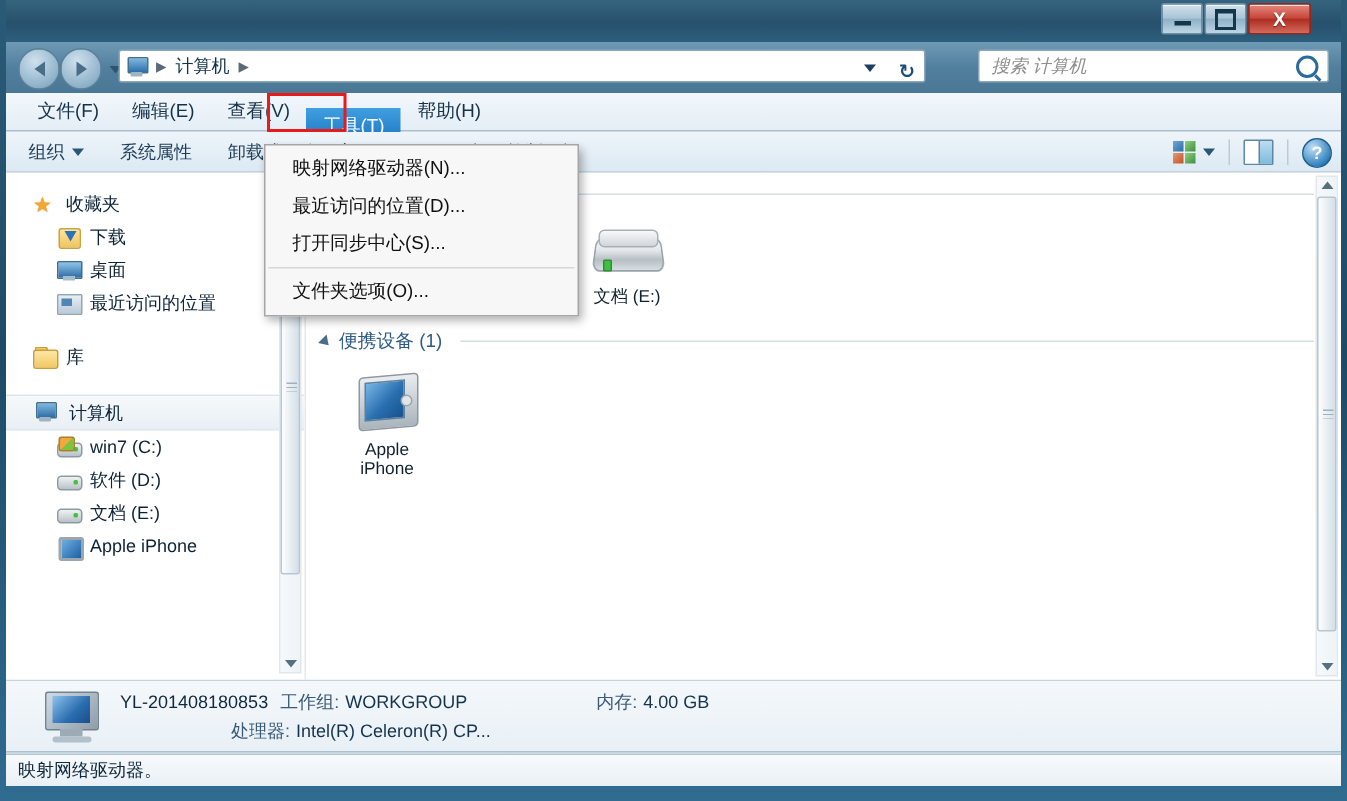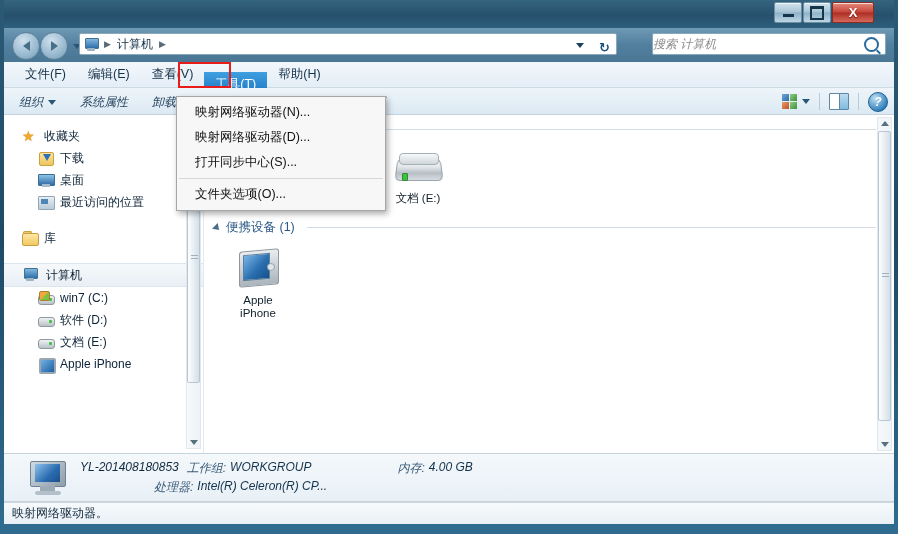--- a/index.html
+++ b/index.html
@@ -77,21 +77,21 @@
     border-left:4px solid transparent;border-right:4px solid transparent;border-top:5px solid #1c4060;
   }
   .refresh{
     position:absolute;right:6px;top:6px;color:#1b4e77;font-size:13px;font-weight:bold;
   }
   .searchbox{
     position:absolute;left:648px;top:5px;width:234px;height:22px;
     background:#fff;border:1px solid #8aa8bb;border-radius:2px;
     display:flex;align-items:center;box-sizing:border-box;
   }
-  .searchbox span.ph{color:#8d8d8d;font-style:italic;font-size:12px;}
+  .searchbox span.ph{color:#8d8d8d;font-style:italic;font-size:12px;padding-left:8px;}
   .magn{
     position:absolute;right:6px;top:3px;width:11px;height:11px;border:2px solid #2a6b9c;border-radius:50%;
   }
   .magn:after{content:"";position:absolute;right:-4px;bottom:-3px;width:5px;height:2px;background:#2a6b9c;transform:rotate(45deg);}
 
   
   .menubar{
     position:absolute;left:0;top:62px;width:890px;height:26px;
     background:linear-gradient(180deg,#f2f7fb 0%,#e4eef6 100%);
     border-bottom:1px solid #cddae4;
@@ -101,21 +101,21 @@
   .mi.active{background:linear-gradient(180deg,#3f9fe0,#1a72be);color:#fff;margin-top:20px;}
   .annot{
     position:absolute;border:2px solid #e81b1b;pointer-events:none;box-sizing:border-box;
   }
 
   
   .toolbar{
     position:absolute;left:0;top:88px;width:890px;height:27px;
     background:linear-gradient(180deg,#eef5fa 0%,#dce9f3 100%);
     border-bottom:1px solid #c3d4e0;
-    display:flex;align-items:flex-end;box-sizing:border-box;font-style:italic;
+    display:flex;align-items:center;box-sizing:border-box;
   }
   .tb{color:#1c3c58;font-size:12px;padding:3px 9px;margin-left:6px;display:flex;align-items:center;gap:5px;}
   .caret{width:0;height:0;border-left:4px solid transparent;border-right:4px solid transparent;border-top:5px solid #2b5776;}
   .tbright{position:absolute;right:6px;top:0;height:27px;display:flex;align-items:center;gap:4px;}
   .viewico{width:16px;height:16px;display:grid;grid-template-columns:7px 7px;grid-template-rows:7px 7px;gap:1px;}
   .viewico i{display:block;}
   .sep{width:1px;height:17px;background:#b9cbd9;margin:0 5px;}
   .panebtn{width:18px;height:15px;border:1px solid #5d87a5;border-radius:1px;background:#fff;display:flex;}
   .panebtn .lft{width:9px;background:#fff;}
   .panebtn .rgt{flex:1;background:linear-gradient(180deg,#bcdcf0,#7fbcdd);border-left:1px solid #5d87a5;}
@@ -236,21 +236,21 @@
     position:absolute;left:4px;top:2px;width:34px;height:24px;
     background:linear-gradient(135deg,#cfdbe4,#8e9da9);border:1px solid #72828e;border-radius:2px;
   }
   .detico .scr2{
     position:absolute;left:9px;top:5px;width:25px;height:18px;
     background:linear-gradient(135deg,#8ec3ec 0%,#2a6cb0 60%,#1b4f8c 100%);
   }
   .detico .stand{position:absolute;left:14px;top:27px;width:15px;height:5px;background:#9dabb6;}
   .detico .foot{position:absolute;left:9px;top:32px;width:26px;height:4px;background:#b4c0c9;border-radius:2px;}
   .detrows{display:flex;flex-direction:column;gap:2px;}
-  .detrow{display:flex;align-items:flex-start;font-size:12px;color:#1b3752;white-space:nowrap;font-style:italic;}
+  .detrow{display:flex;align-items:center;font-size:12px;color:#1b3752;white-space:nowrap;}
   .detname{color:#11293f;margin-right:8px;}
   .detlbl{color:#3a5a77;}
   .detval{color:#14334d;margin-left:4px;}
   .detspacer{width:86px;}
   .detindent{width:74px;}
 
   
   .statusbar{
     position:absolute;left:0;top:502px;width:890px;height:22px;
     background:linear-gradient(180deg,#f7fafc,#e9f0f5);
@@ -534,21 +534,21 @@
       </div>
     </div>
   </div>
 
   <div class="statusbar">
     <span>映射网络驱动器。</span>
   </div>
 
   <div class="dropdown">
     <div class="ddi">映射网络驱动器(N)...</div>
-    <div class="ddi">映射网络驱动器(D)...</div>
+    <div class="ddi">最近访问的位置(D)...</div>
     <div class="ddi">打开同步中心(S)...</div>
     <div class="ddsep"></div>
     <div class="ddi">文件夹选项(O)...</div>
   </div>
 
 </div>
 
 <div class="ddwrap">
   <div class="annot" style="left:178px;top:62px;width:53px;height:26px;"></div>
   <div class="annot" style="left:208px;top:163px;width:112px;height:24px;"></div>

